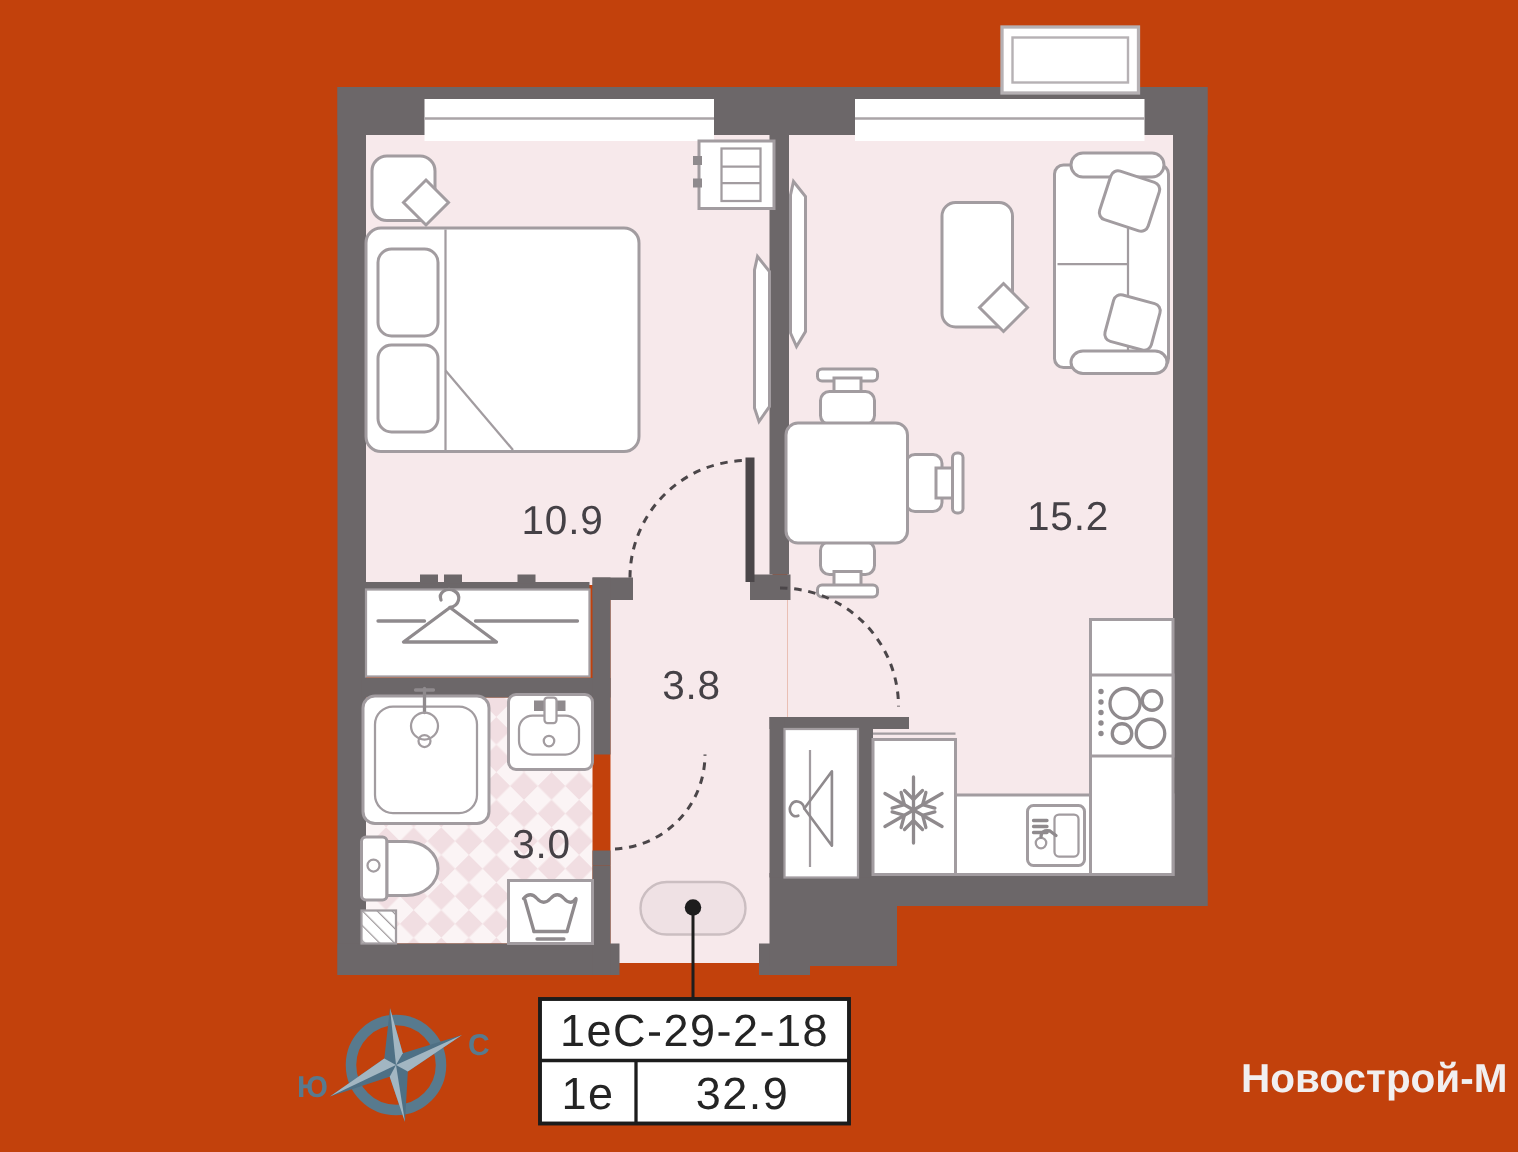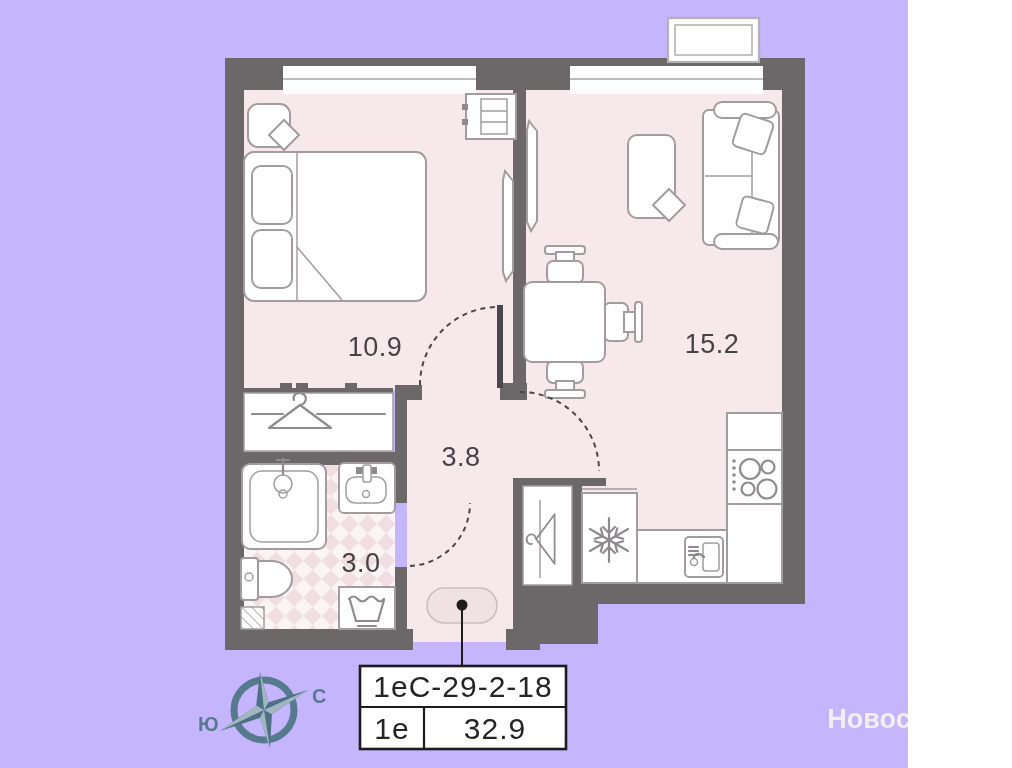--- a/index.html
+++ b/index.html
@@ -1,16 +1,16 @@
 <!DOCTYPE html>
 <html style="--wall: #6c6769; --floor: #f7e9eb; --checker-light: #fbf4f5; --checker-dark: #f1dee2; --furniture-line: #a29ca0; --icon-line: #8f8a8d; --door-dash: #4b4649; --label-text: #454146; --table-border: #1c1c1c; --compass: #587a8e; --compass-light: #a2b6c2; --compass-dark: #4e7085; --entry-pill-fill: #efe1e4; --entry-pill-stroke: #cbbec1; --window-line: #aaa4a7; --balcony-stroke: #b6b1b4; --watermark-color: #f1eff0;"><head>
 <meta charset="utf-8">
 <style>
   html,body{margin:0;padding:0;background:#fff;}
-  #stage{position:relative;width:908px;height:768px;background:#c4b5fd;overflow:hidden;
+  #stage{position:relative;width:1012px;height:768px;background:#c2410c;overflow:hidden;
          font-family:"Liberation Sans", sans-serif;}
   svg text{font-family:"Liberation Sans", sans-serif;}
   .wall{fill:var(--wall);}
   .floor{fill:var(--floor);}
   .ck-light{fill:var(--checker-light);}
   .ck-dark{fill:var(--checker-dark);}
   .furn{fill:#fff;stroke:var(--furniture-line);stroke-width:2;}
   .furn-nf{fill:none;stroke:var(--furniture-line);stroke-width:2;}
   .thin{stroke-width:1.5;}
   .icon{fill:none;stroke:var(--icon-line);stroke-width:2.2;stroke-linecap:round;stroke-linejoin:round;}

